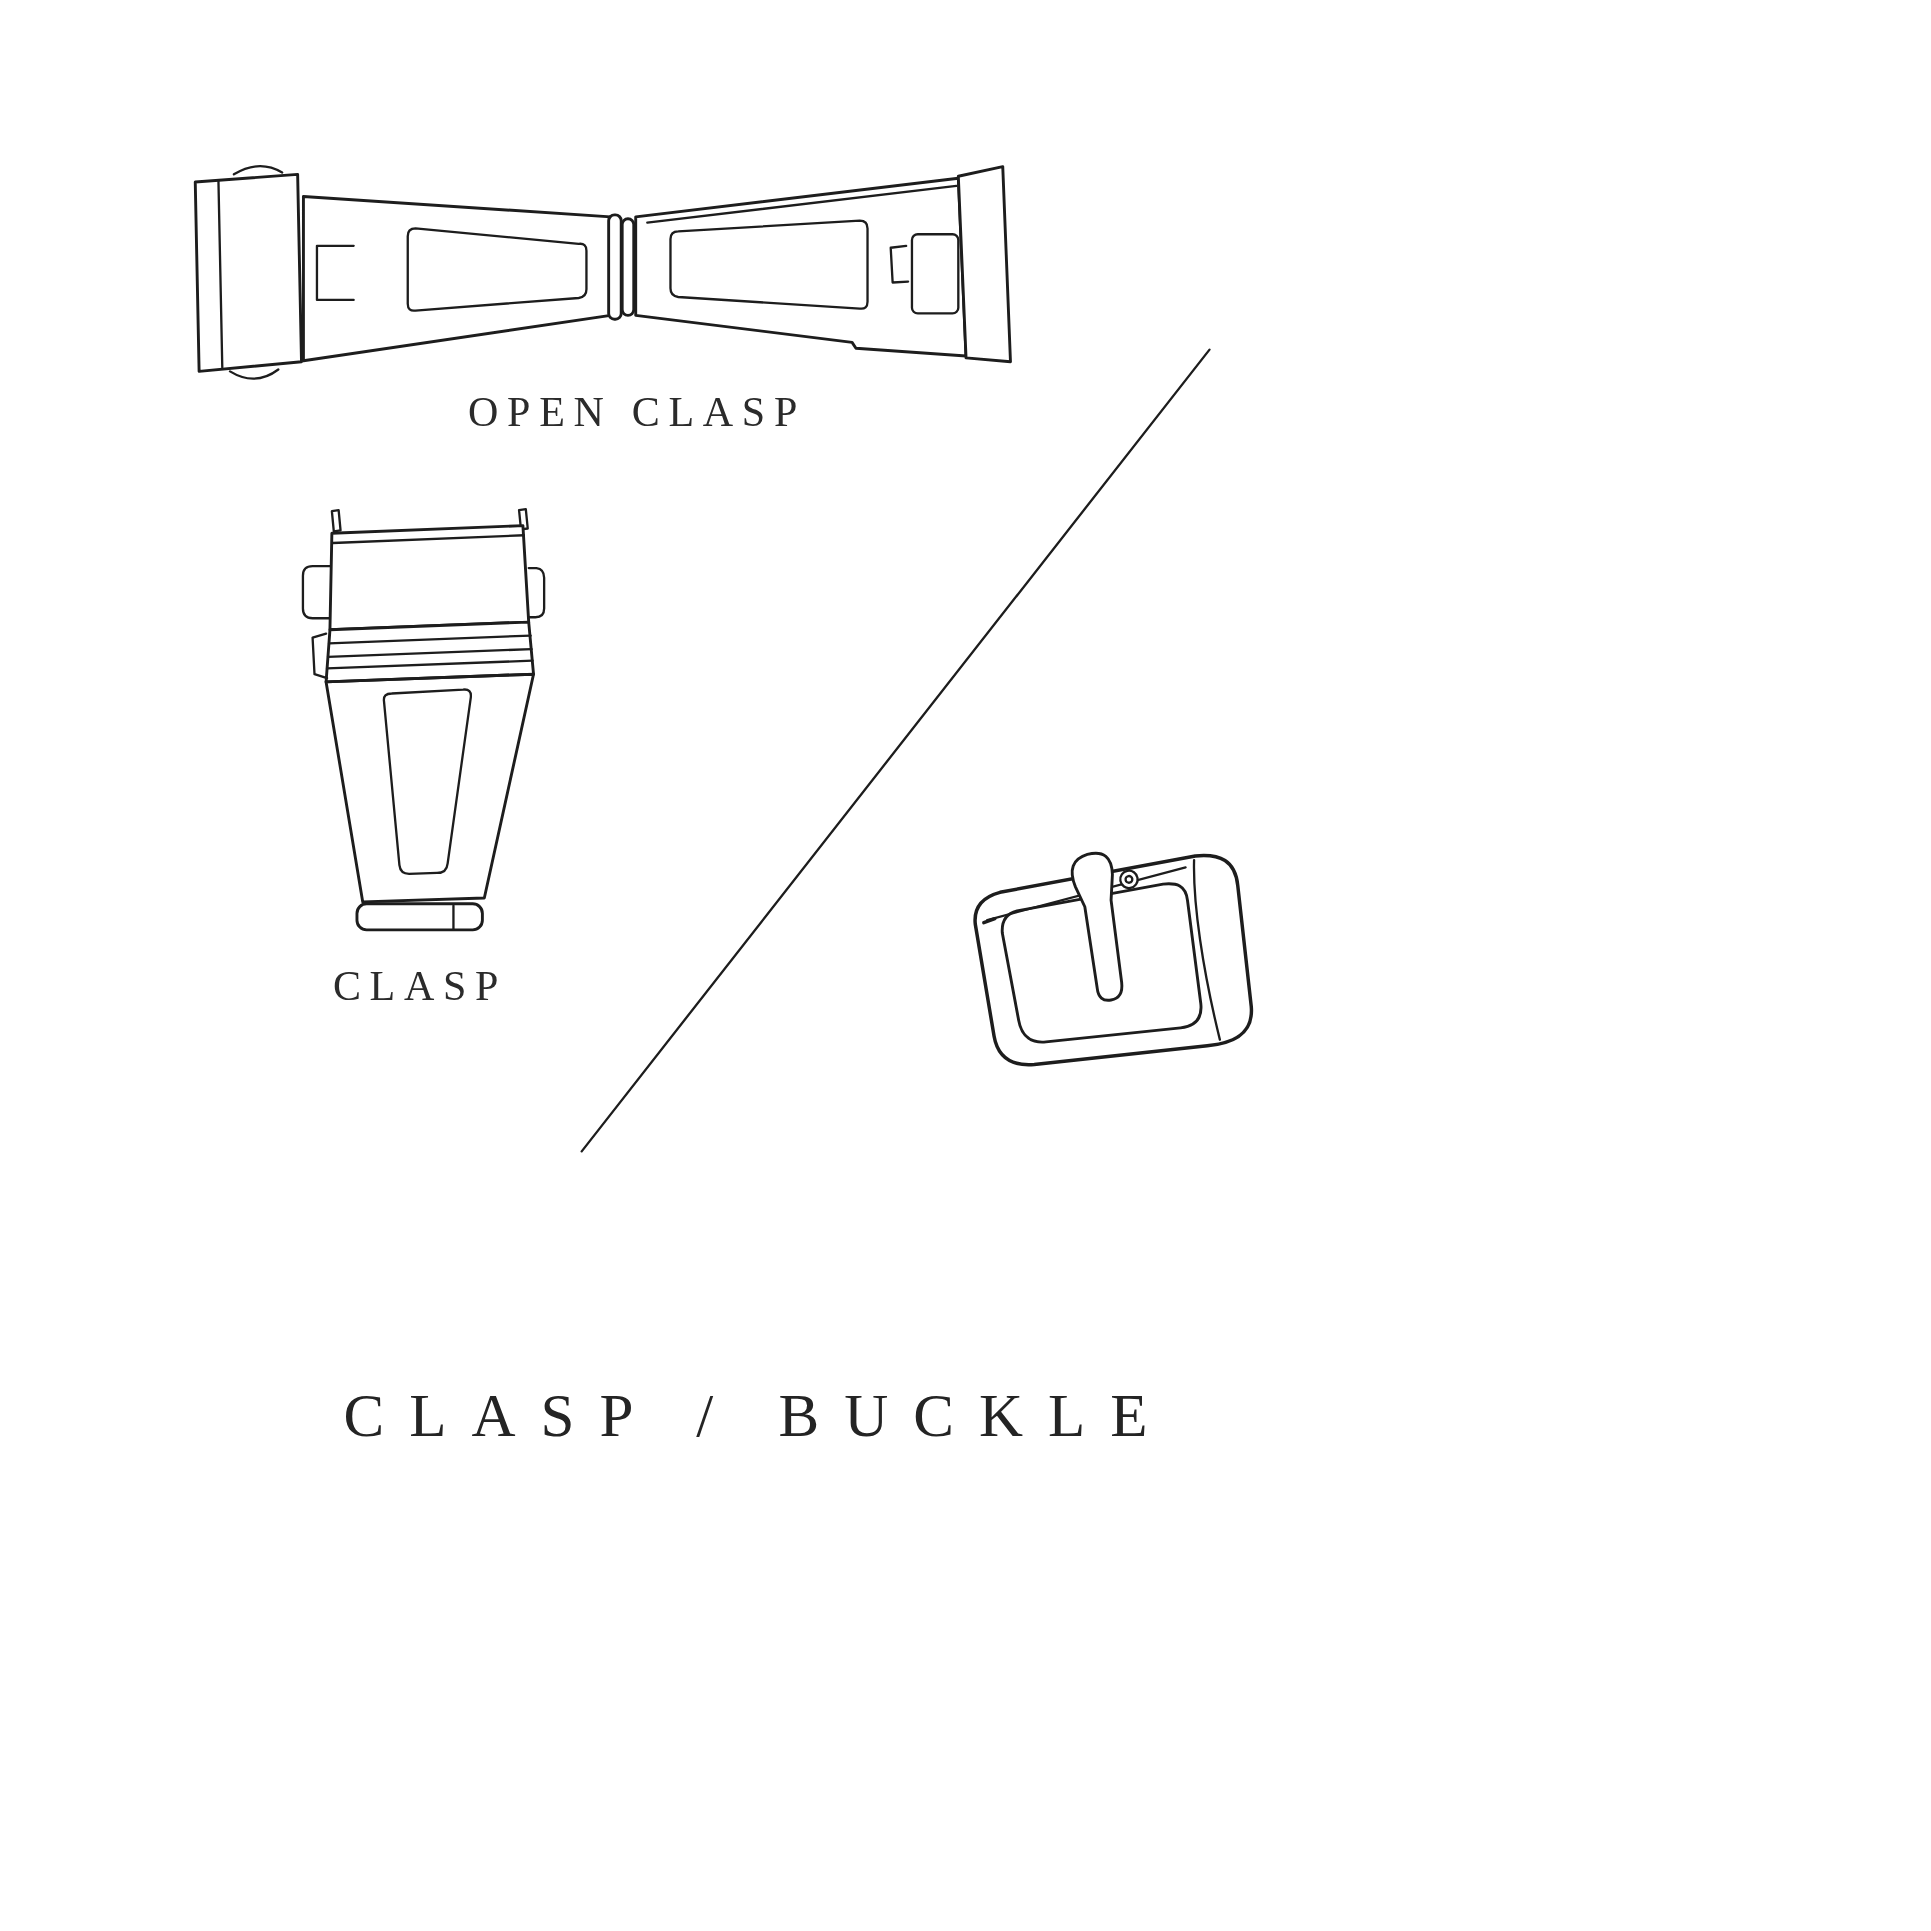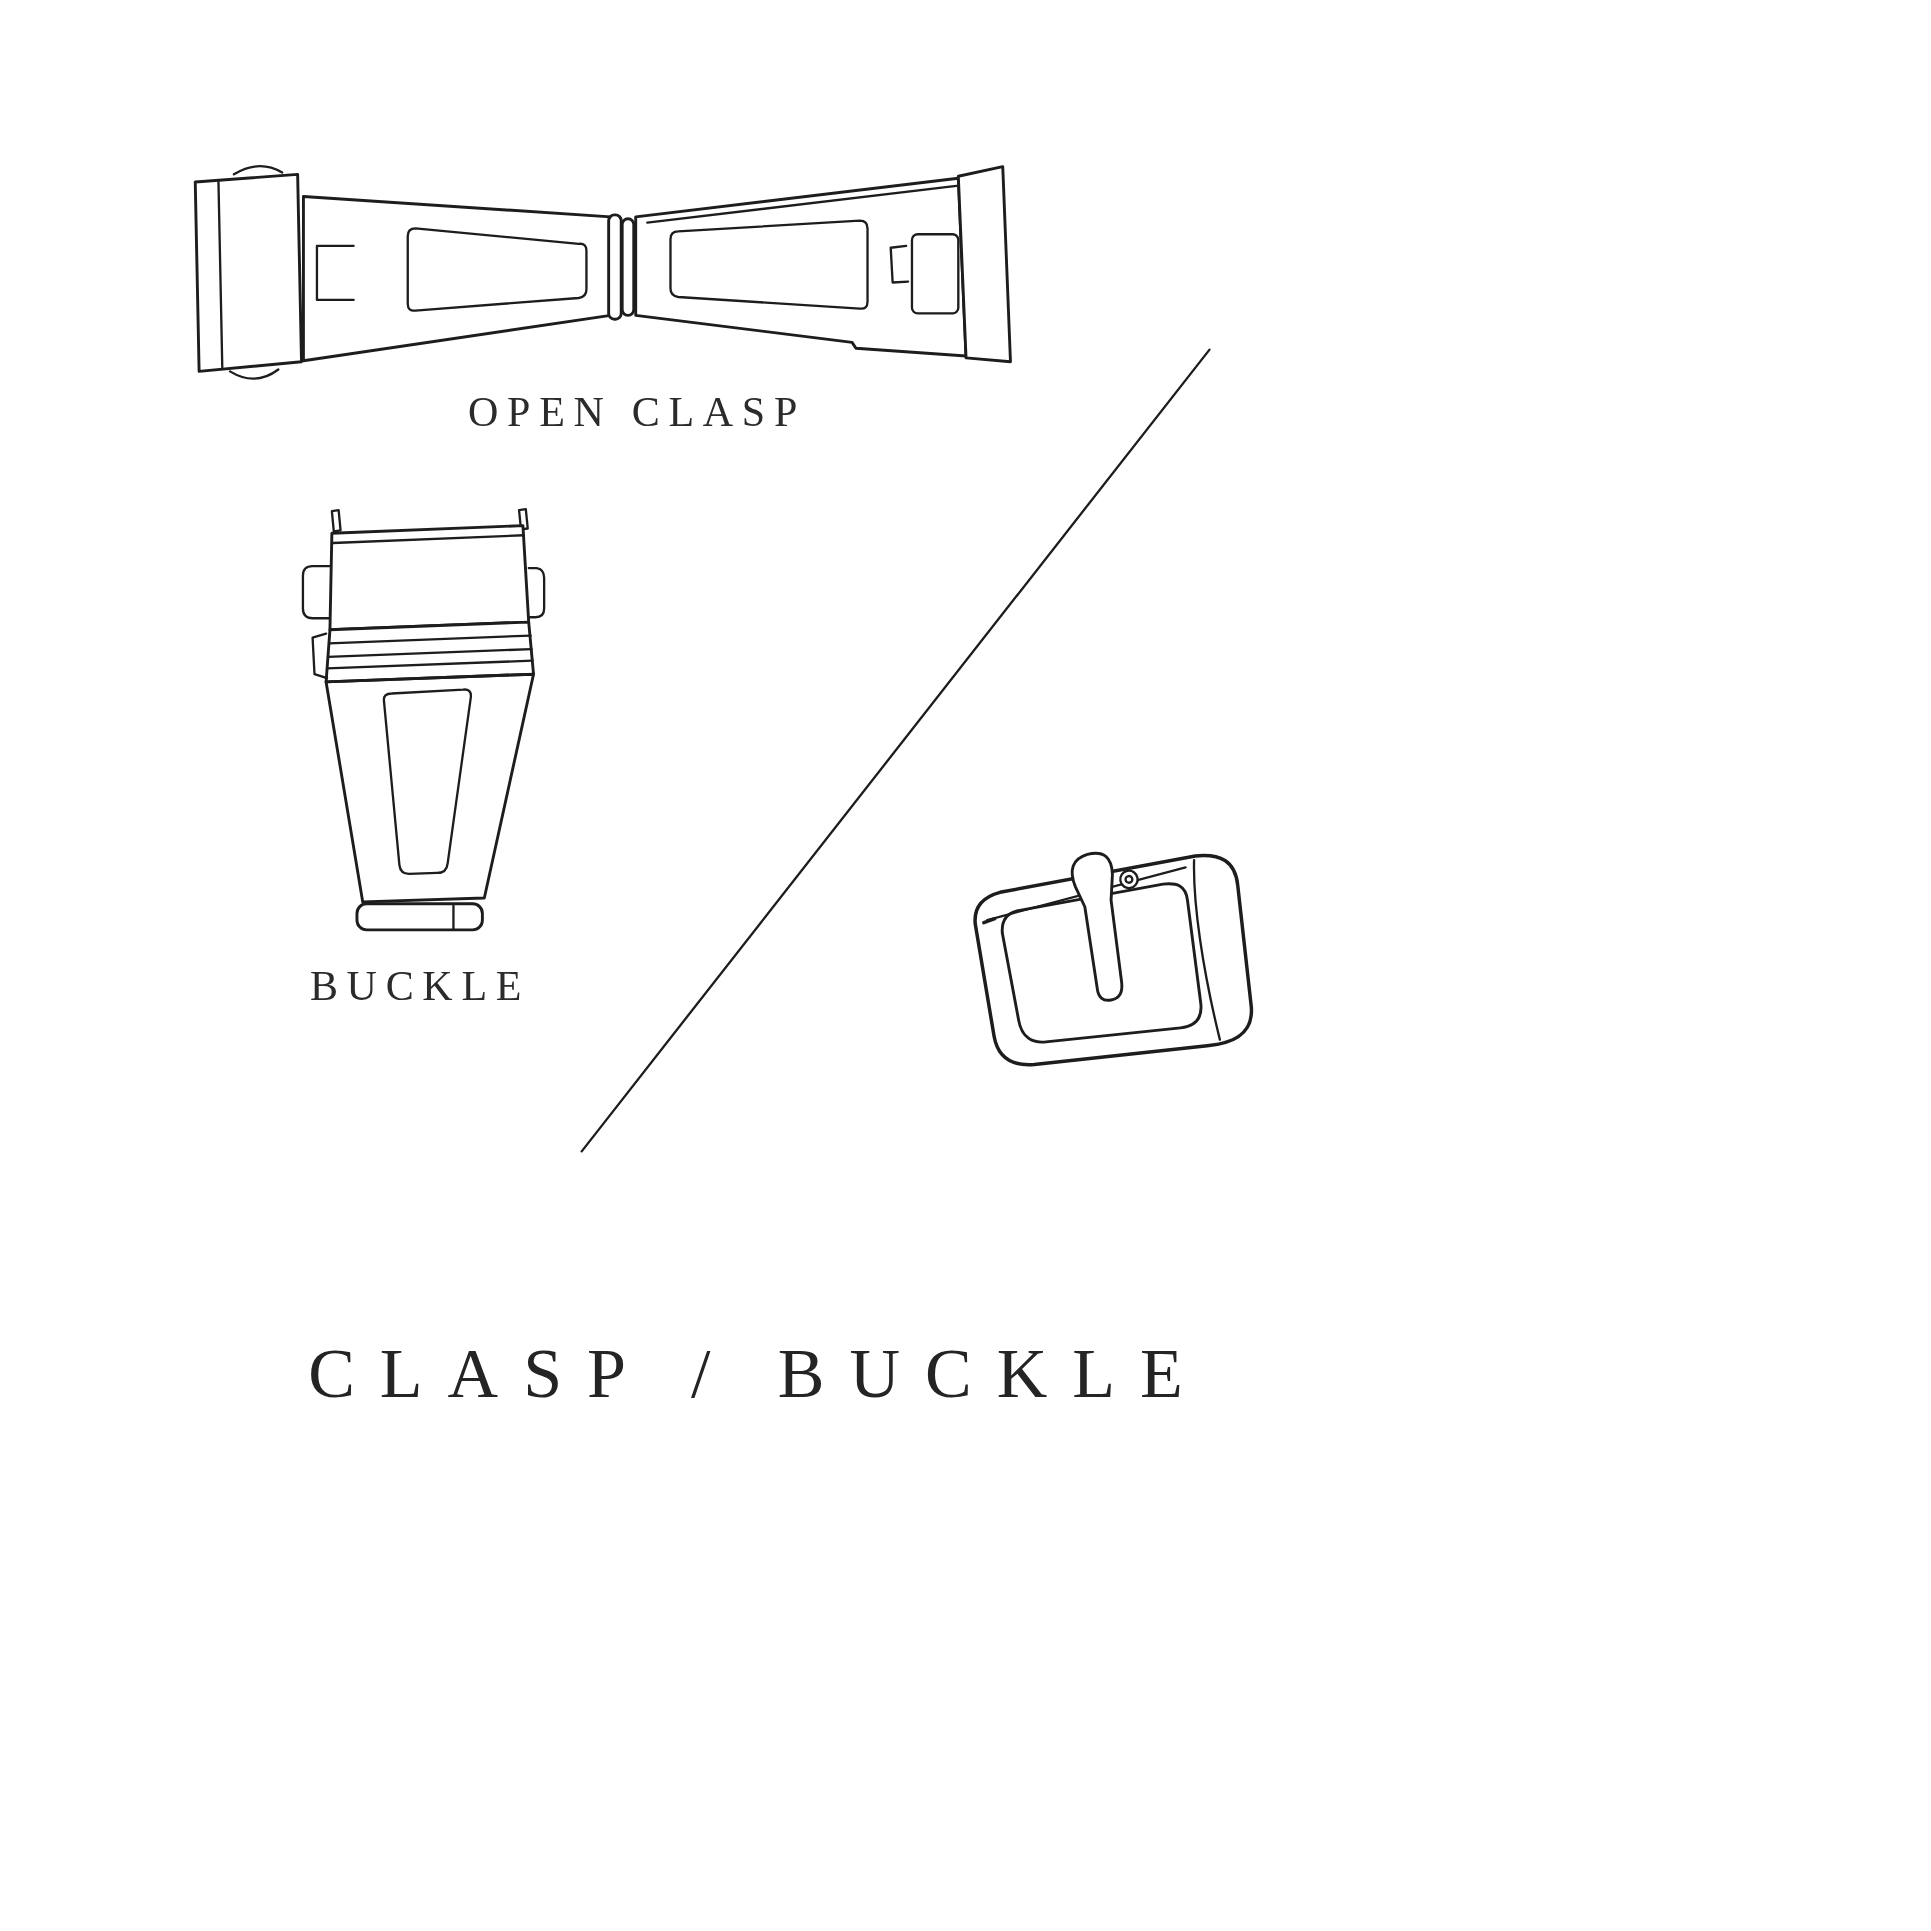--- a/index.html
+++ b/index.html
@@ -18,23 +18,24 @@
   .label{
     position:absolute;
     color:#2b2b2b;
     text-align:center;
     font-size:42px;
     letter-spacing:8.7px;
     font-weight:400;
     white-space:nowrap;
   }
   .title{
-    font-size:70px;
+    font-size:61px;
     letter-spacing:25px;
     color:#242424;
+    margin-top:47px;
   }
 </style>
 </head>
 <body>
 
 <div class="canvas">
 
   <svg class="fig" style="left:174px;top:153px;" width="850" height="232" viewBox="0 0 880 240">
 
     <path class="ln thin" d="M62,22 Q88,6 112,20"></path>
@@ -83,21 +84,21 @@
     <path class="ln thin" d="M26,130 L12,134 L14,172 L27,176"></path>
 
     <path class="ln" d="M26,180 L241,172 L190,404 L64,408 Z"></path>
 
     <path class="ln thin" d="M94,192 L168,188 Q177,187 176,196 L152,368 Q151,378 141,378 L112,379 Q103,379 102,370 L86,200 Q85,192 94,192 Z"></path>
 
     <rect class="ln fillw" x="58" y="410" width="130" height="27" rx="10"></rect>
     <path class="ln thin" d="M158,412 L158,436"></path>
   </svg>
 
-  <div class="label" style="left:224px;top:962px;width:392px;">BUCKLE</div>
+  <div class="label" style="left:224px;top:962px;width:392px;">CLASP</div>
 
   <svg class="fig" style="left:570px;top:340px;" width="657" height="821" viewBox="0 0 680 850">
     <line class="ln thin" x1="662" y1="10" x2="12" y2="840"></line>
   </svg>
 
   <svg class="fig" style="left:956px;top:838px;" width="328" height="270" viewBox="0 0 340 280">
     <g transform="rotate(-10 170 140)">
 
       <path class="ln thick fillw" d="M62,36 C40,38 32,50 31,64 L30,182 C30,206 44,216 66,218 L246,230 C282,233 296,220 298,198 L306,72 C308,46 294,36 268,34 Z"></path>
 

